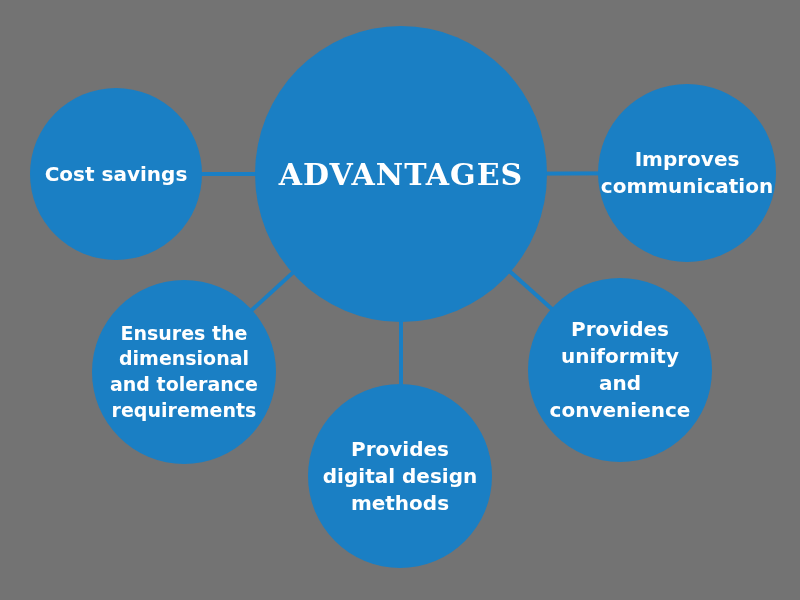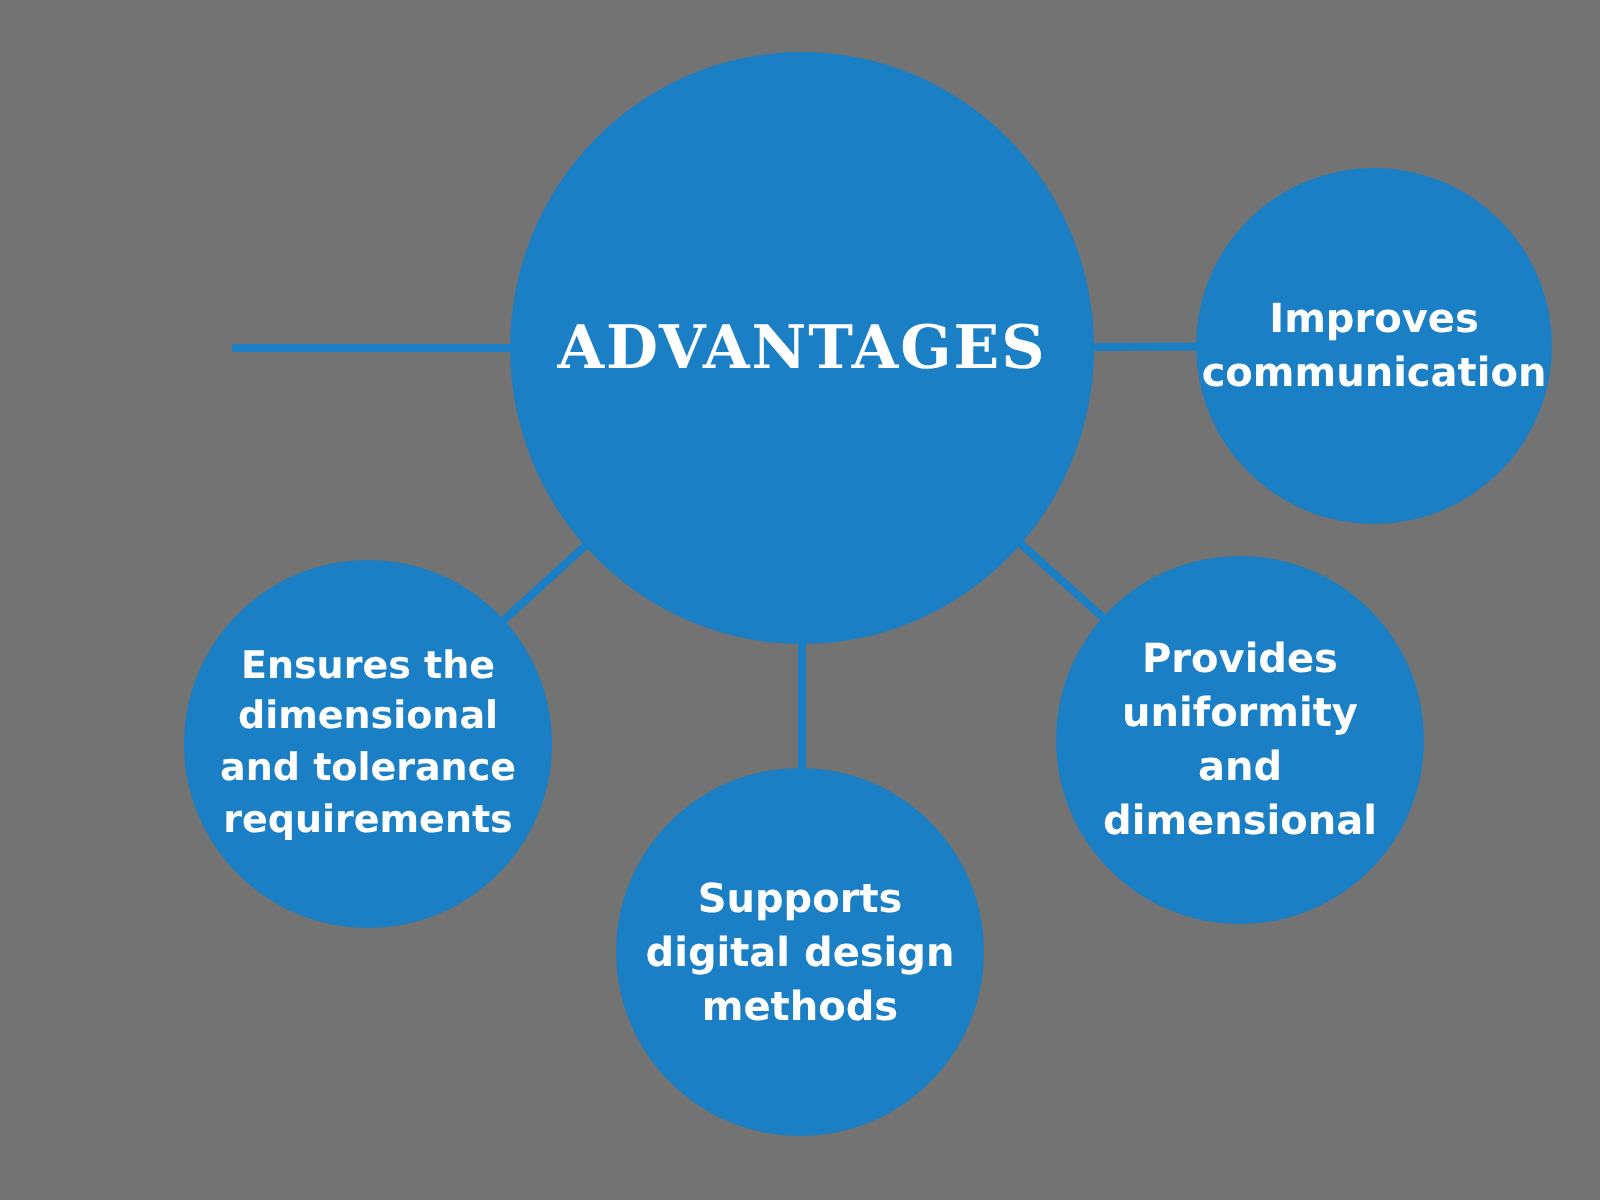--- a/index.html
+++ b/index.html
@@ -87,30 +87,33 @@
     <line x1="401" y1="174" x2="401" y2="476" stroke="#1a7fc4" stroke-width="4"></line>
     <line x1="401" y1="174" x2="620" y2="370" stroke="#1a7fc4" stroke-width="4"></line>
   </svg>
 
   <div class="node node-center">
     <div class="title">
       <div>ADVANTAGES</div>
     </div>
   </div>
 
+  <div class="node node-left">
+    <div class="label">Cost savings</div>
+  </div>
 
   <div class="node node-right">
     <div class="label">Improves communication</div>
   </div>
 
   <div class="node node-bottom-left">
     <div class="label">Ensures the dimensional and tolerance requirements</div>
   </div>
 
   <div class="node node-bottom-center">
-    <div class="label">Supports digital design methods</div>
+    <div class="label">Provides digital design methods</div>
   </div>
 
   <div class="node node-bottom-right">
-    <div class="label">Provides uniformity and dimensional</div>
+    <div class="label">Provides uniformity and convenience</div>
   </div>
 
 </div>
 
 </body></html>

